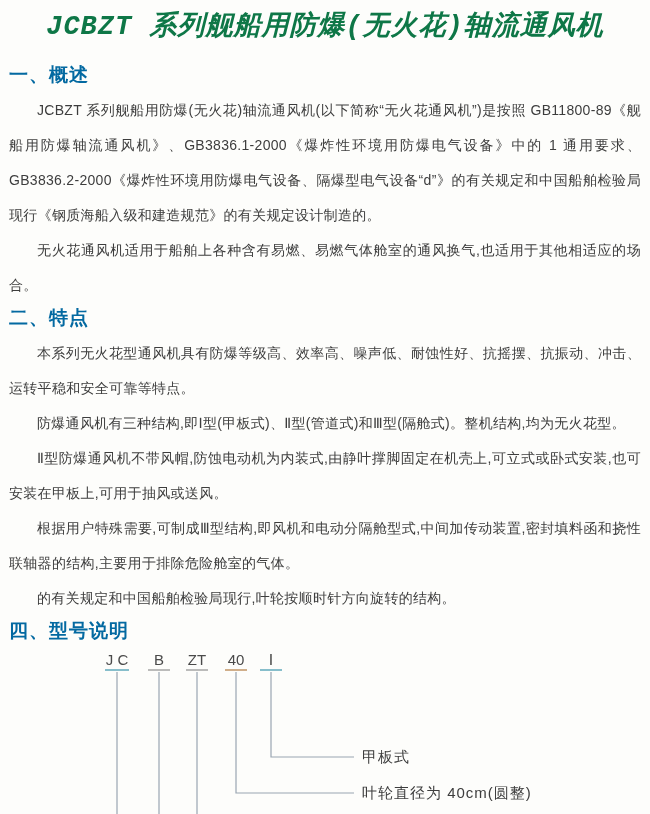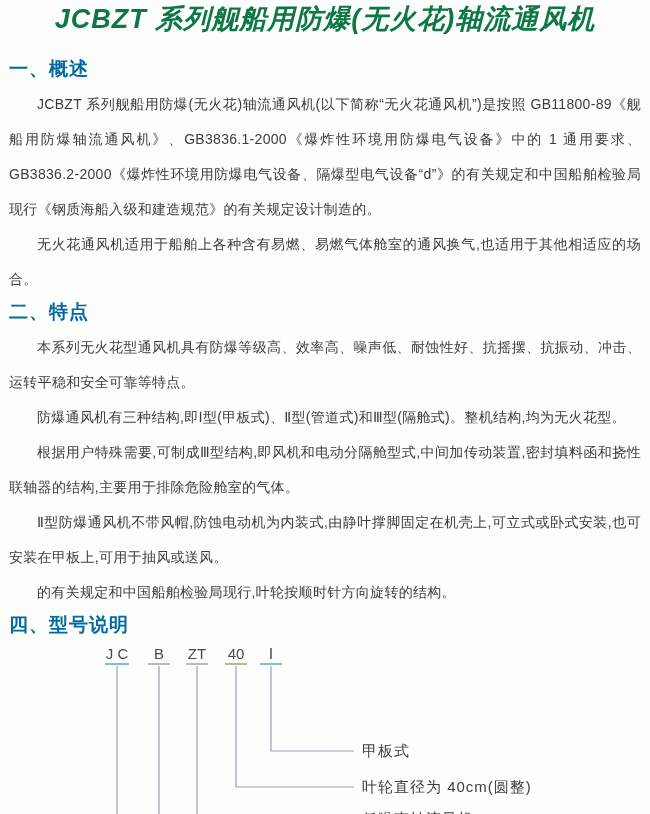--- a/index.html
+++ b/index.html
@@ -9,23 +9,23 @@
     height: 814px;
     margin: 0 auto;
     background: #fdfdfb;
     overflow: hidden;
     font-family: "Liberation Sans", sans-serif;
     color: #3d3d3d;
   }
   .content { padding: 0 9px; }
   .doc-title {
     margin: 0;
-    padding-top: 1px;
+    padding-top: 7px;
     text-align: center;
-    font-family: Liberation Sans, sans-serif;
+    font-family: Liberation Mono, monospace;
     font-style: italic;
     font-weight: bold;
     font-size: 27px;
     letter-spacing: 1px;
     color: #0e7747;
     white-space: nowrap;
   }
   h2.sec-heading {
     font-size: 19px;
     font-weight: bold;
@@ -71,22 +71,22 @@
     <h1 class="doc-title">JCBZT 系列舰船用防爆(无火花)轴流通风机</h1>
 
     <h2 class="sec-heading first">一、概述</h2>
     <p class="body-text">JCBZT 系列舰船用防爆(无火花)轴流通风机(以下简称“无火花通风机”)是按照 GB11800-89《舰船用防爆轴流通风机》、GB3836.1-2000《爆炸性环境用防爆电气设备》中的 1 通用要求、GB3836.2-2000《爆炸性环境用防爆电气设备、隔爆型电气设备“d”》的有关规定和中国船舶检验局现行《钢质海船入级和建造规范》的有关规定设计制造的。</p>
     <p class="body-text">无火花通风机适用于船舶上各种含有易燃、易燃气体舱室的通风换气,也适用于其他相适应的场合。</p>
 
     <h2 class="sec-heading tight">二、特点</h2>
     <p class="body-text">本系列无火花型通风机具有防爆等级高、效率高、噪声低、耐蚀性好、抗摇摆、抗振动、冲击、运转平稳和安全可靠等特点。</p>
 
     <p class="body-text">防爆通风机有三种结构,即Ⅰ型(甲板式)、Ⅱ型(管道式)和Ⅲ型(隔舱式)。整机结构,均为无火花型。</p>
+    <p class="body-text">Ⅱ型防爆通风机不带风帽,防蚀电动机为内装式,由静叶撑脚固定在机壳上,可立式或卧式安装,也可安装在甲板上,可用于抽风或送风。</p>
     <p class="body-text">根据用户特殊需要,可制成Ⅲ型结构,即风机和电动分隔舱型式,中间加传动装置,密封填料函和挠性联轴器的结构,主要用于排除危险舱室的气体。</p>
-    <p class="body-text">Ⅱ型防爆通风机不带风帽,防蚀电动机为内装式,由静叶撑脚固定在机壳上,可立式或卧式安装,也可安装在甲板上,可用于抽风或送风。</p>
     <p class="body-text">的有关规定和中国船舶检验局现行,叶轮按顺时针方向旋转的结构。</p>
 
     <h2 class="sec-heading tight">四、型号说明</h2>
 
     <div class="diagram">
       <svg width="650" height="254" viewBox="0 0 650 254">
 
         <text class="code-text" x="108" y="16" text-anchor="middle">J C</text>
         <text class="code-text" x="150" y="16" text-anchor="middle">B</text>
         <text class="code-text" x="188" y="16" text-anchor="middle">ZT</text>

